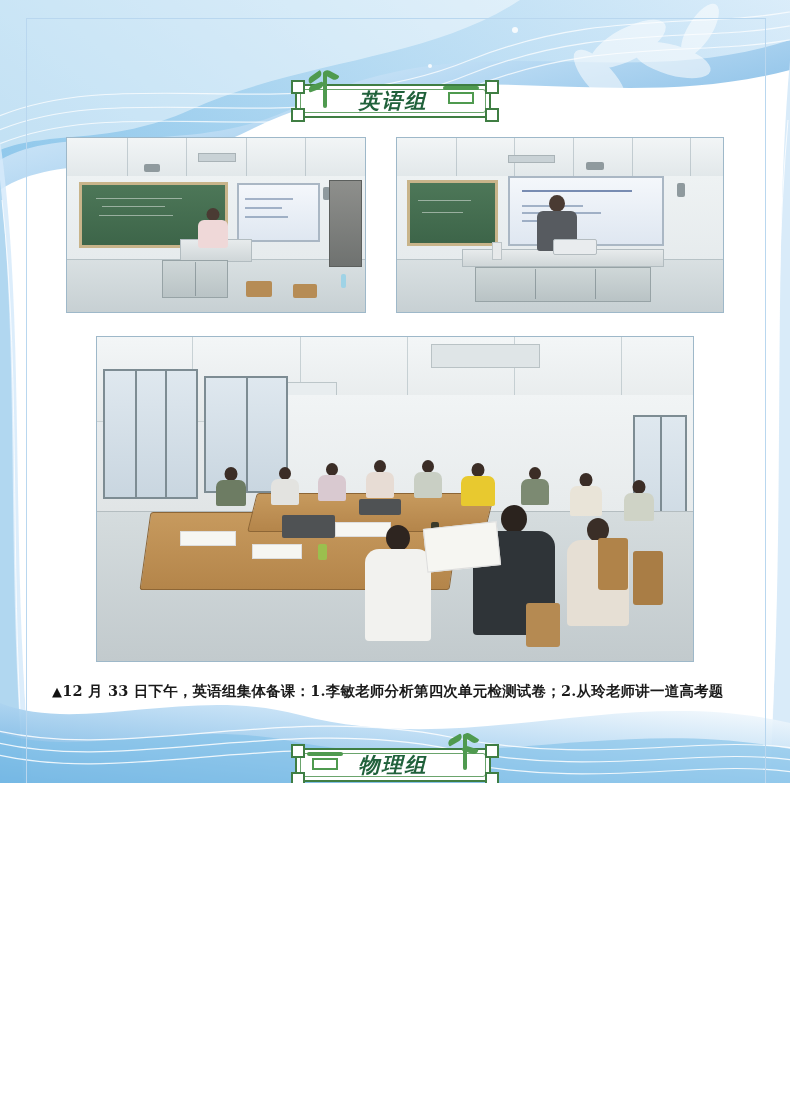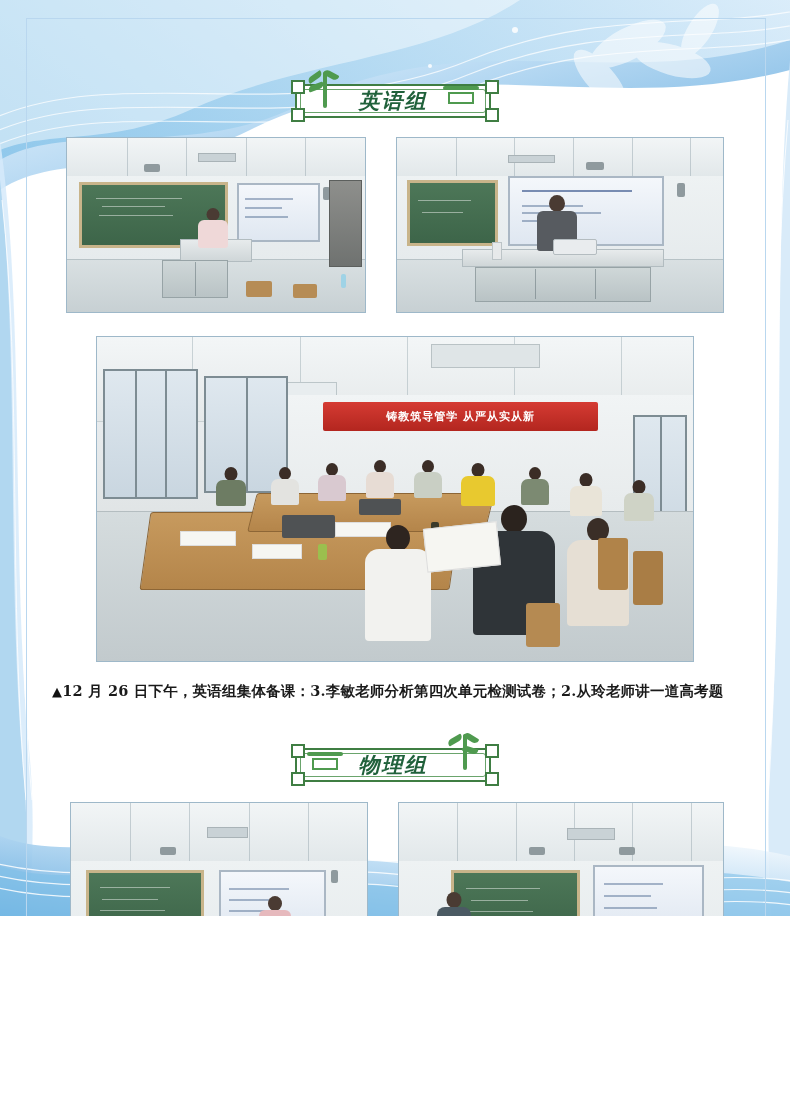--- a/index.html
+++ b/index.html
@@ -9,21 +9,21 @@
   body {
     width: 790px;
     height: 1116px;
     font-family: "Liberation Serif", serif;
     background: #ffffff;
     overflow: hidden;
   }
   .page {
     position: relative;
     width: 790px;
-    height: 916px;
+    height: 783px;
     background: #ffffff;
     overflow: hidden;
   }
 
   
   .bg-top {
     position: absolute;
     left: 0; top: 0;
     width: 790px; height: 200px;
     overflow: hidden;
@@ -538,21 +538,20 @@
       <div class="mwindow" style="left:1%; top:10%; width:16%; height:40%;">
         <div class="bar" style="left:33%"></div>
         <div class="bar" style="left:66%"></div>
       </div>
       <div class="mwindow" style="left:18%; top:12%; width:14%; height:36%;">
         <div class="bar" style="left:50%"></div>
       </div>
 
       <div style="position:absolute;left:32%;top:18%;right:0;height:36%;background:linear-gradient(#f1f4f5,#e7ebec);"></div>
 
-      <div class="banner" style="left:38%; top:20%; width:46%; height:9%; font-size:11px;">铸教筑导管学 从严从实从新</div>
 
       <div class="mwindow" style="right:1%; top:24%; width:9%; height:44%;">
         <div class="bar" style="left:50%"></div>
       </div>
 
       <div style="position:absolute;left:0;right:0;bottom:0;height:46%;background:linear-gradient(#d5dcde,#c2cacd);border-top:1px solid #b4bdc0;"></div>
 
       <div class="table-top" style="left:8%; top:54%; width:52%; height:24%; transform: skewX(-8deg);"></div>
       <div class="table-top" style="left:26%; top:48%; width:40%; height:12%; transform: skewX(-14deg);"></div>
 
@@ -615,21 +614,21 @@
         <div class="b" style="top:22px;width:62px;height:86px;background:#e6dfd4;border-radius:14px 14px 4px 4px;"></div>
       </div>
 
       <div style="position:absolute;left:84%;top:62%;width:30px;height:52px;background:#b08349;border-radius:3px;"></div>
       <div style="position:absolute;left:90%;top:66%;width:30px;height:54px;background:#a97d45;border-radius:3px;"></div>
       <div style="position:absolute;left:72%;top:82%;width:34px;height:44px;background:#b58a52;border-radius:3px;"></div>
     </div>
   </div>
 
   <div class="caption" style="top:678px;">
-    <span class="tri">▲</span><span>12 月 26 日下午，英语组集体备课：3.李敏老师分析第四次单元检测试卷；2.从玲老师讲一道高考题</span>
+    <span class="tri">▲</span><span>12 月 33 日下午，英语组集体备课：1.李敏老师分析第四次单元检测试卷；2.从玲老师讲一道高考题</span>
   </div>
 
   <div class="badge" style="top:742px;">
     <div class="plate"></div>
     <div class="plate-inner"></div>
     <div class="corner" style="left:-4px;top:2px;"></div>
     <div class="corner" style="right:-4px;top:2px;"></div>
     <div class="corner" style="left:-4px;bottom:2px;"></div>
     <div class="corner" style="right:-4px;bottom:2px;"></div>
     <div class="roof" style="left:12px;top:6px;">

